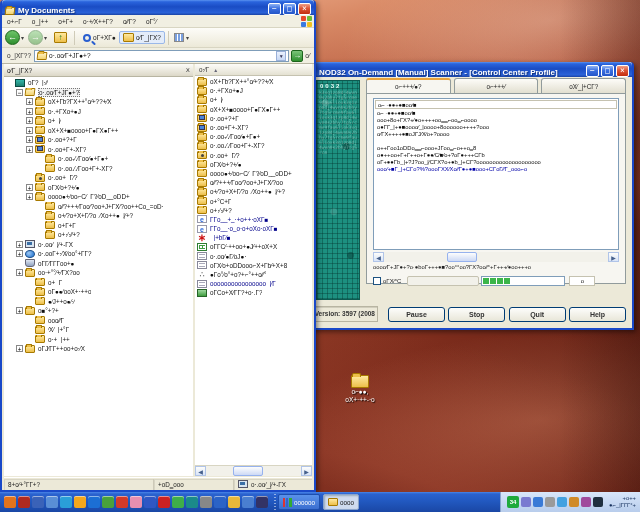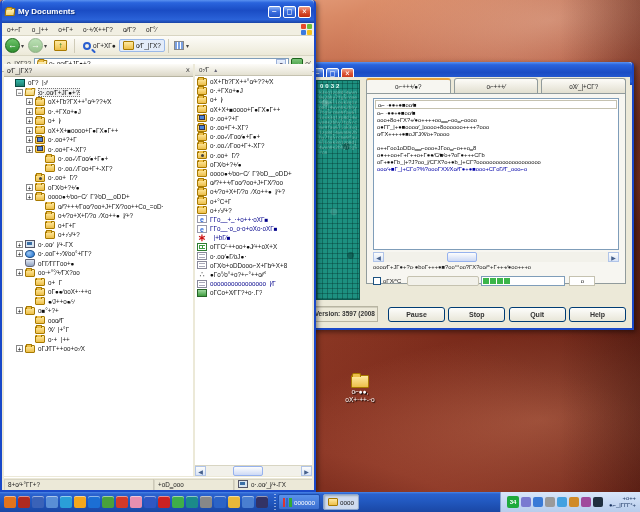--- a/index.html
+++ b/index.html
@@ -25,21 +25,21 @@
   
   .dicon{position:absolute;left:334px;top:375px;width:52px;z-index:1;text-align:center;cursor:default;}
   .dfolder{width:18px;height:13px;margin:0 auto;position:relative;
     background:linear-gradient(#ffe9a0,#edbf4a);border:1px solid #a87a00;border-radius:1px;}
   .dfolder::before{content:"";position:absolute;top:-3px;left:0;width:7px;height:3px;
     background:#edbf4a;border:1px solid #a87a00;border-bottom:none;border-radius:2px 2px 0 0;}
   .dlabel{font-size:6.5px;line-height:8px;color:#fff;text-shadow:1px 1px 1px #000;white-space:nowrap;}
 
   
   .win{position:absolute;border-radius:4px 4px 0 0;box-shadow:2px 2px 5px rgba(0,0,0,.45);}
-  .titlebar{height:23px;display:flex;align-items:center;padding:0 3px;border-radius:4px 4px 0 0;
+  .titlebar{height:15px;display:flex;align-items:flex-end;padding:0 3px;border-radius:4px 4px 0 0;
     background:linear-gradient(180deg,#5a92f0 0%,#2a64dd 12%,#1a4cc4 45%,#2a62d8 85%,#1a43a4 100%);}
   .title-text{color:#fff;font-size:8px;font-weight:bold;white-space:nowrap;overflow:hidden;
     text-shadow:1px 1px 1px #10307a;flex:1;}
   .tb-icon{width:10px;height:9px;margin-right:3px;flex:none;}
   .tbtns{display:flex;flex:none;}
   .tbtn{width:13px;height:12px;margin-left:2px;border:1px solid #fff;border-radius:2px;
     display:flex;align-items:center;justify-content:center;color:#fff;font-size:8px;line-height:1;
     font-family:"DejaVu Sans Mono",monospace;}
   .tbtn.mm{background:linear-gradient(#8fb3f4,#3b6fe0 45%,#2356c8);}
   .tbtn.cl{background:linear-gradient(#f0a088,#dd5535 45%,#c22c0e);}
@@ -239,20 +239,21 @@
 </div>
 
 <div class="dicon">
   <div class="dfolder"></div>
   <div class="dlabel">o⌐●●,</div>
   <div class="dlabel">oX+·++-·o</div>
 </div>
 
 <div class="win nod">
   <div class="titlebar">
+    <span class="title-text">NOD32 On-Demand [Manual] Scanner - [Control Center Profile]</span>
     <span class="tbtns">
       <span class="tbtn mm">−</span>
       <span class="tbtn mm">□</span>
       <span class="tbtn cl">×</span>
     </span>
   </div>
   <div class="nod-body">
     <div class="nod-side">
       <div class="brand">0032</div>
       <div class="pattern">k3xq1zp8dj4wvn0s2bhy7tg5rcme9fau6lioxk3q1zp8dj4wvn0s2bhy7tg5rcme9fau6lioxk3q1zp8dj4wvn0s2bhy7tg5rcme9fau6liok3xq1zp8dj4wvn0s2bhy7tg5rcme9fau6lioxk3q1zp8dj4wvn0s2bhy7tg5rcm</div>

